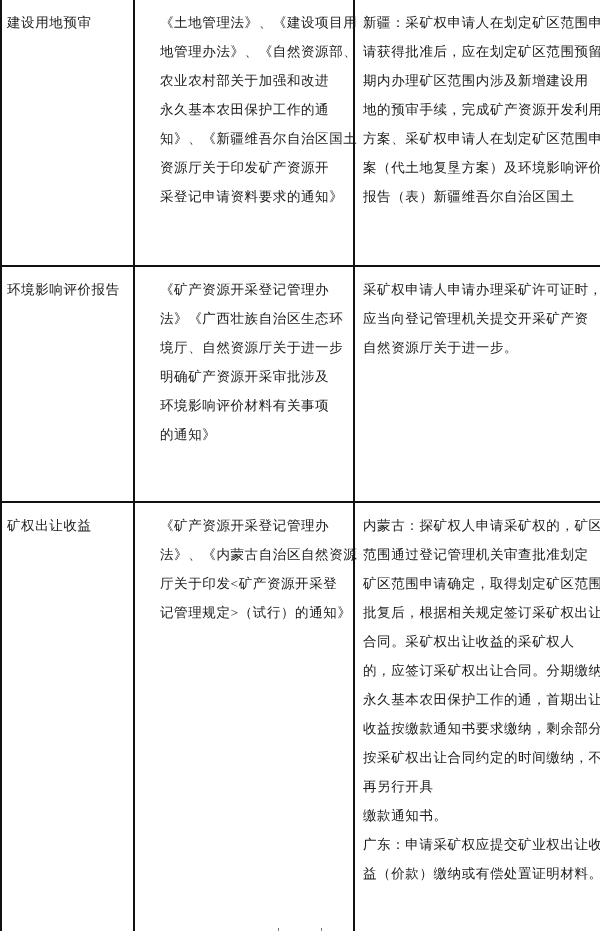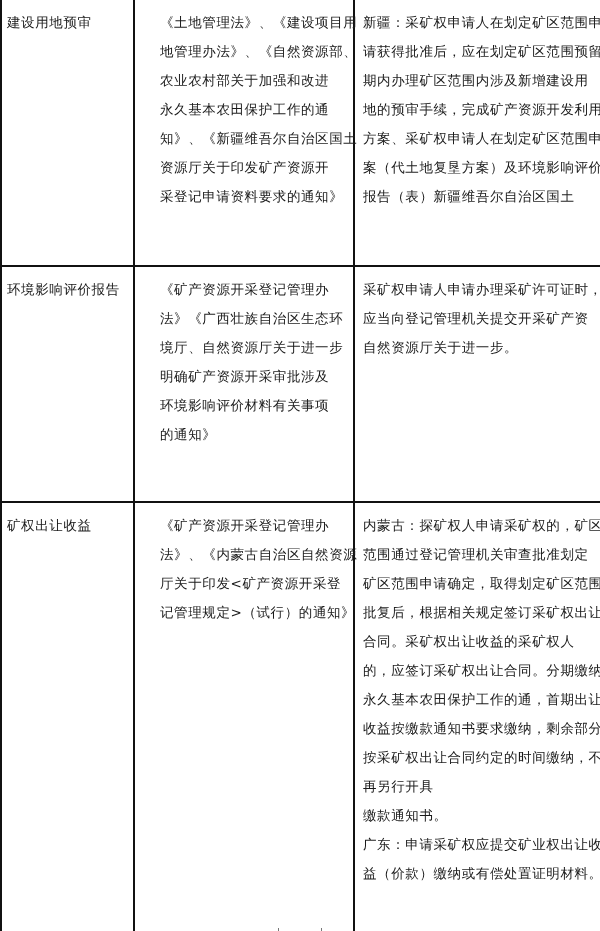--- a/index.html
+++ b/index.html
@@ -30,21 +30,21 @@
       font-size: 13.5px;
       line-height: 29px;
       letter-spacing: 0.6px;
       word-break: break-all;
     }
     .doc-table td.c1 { width: 121px; padding-left: 5px; }
     .doc-table td.c2 { width: 188px; padding-left: 25px; }
     .doc-table td.c3 { width: 247px; padding-left: 8px; border-radius: 19px; }
     .row1 td { height: 257px; margin-left: 12px; }
     .row2 td { height: 226px; }
-    .row3 td { height: 420px; }
+    .row3 td { height: 420px; font-family: Liberation Serif, serif; }
     .line { display: block; white-space: nowrap; }
     .tail-mark {
       position: absolute;
       left: 278px;
       top: 928px;
       width: 42px;
       height: 3px;
       border-left: 1px solid #777;
       border-right: 1px solid #777;
     }

